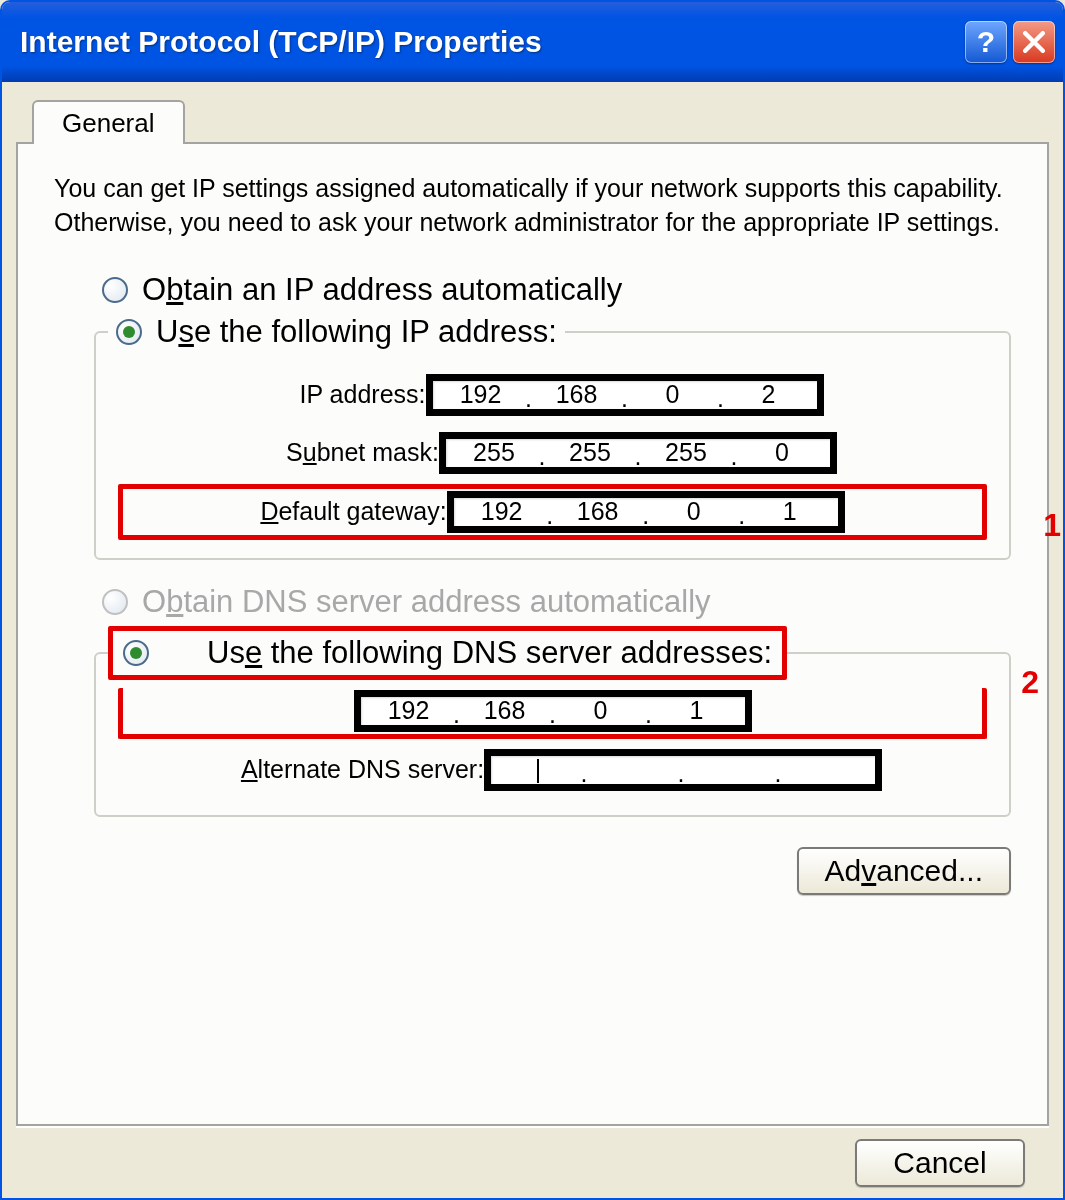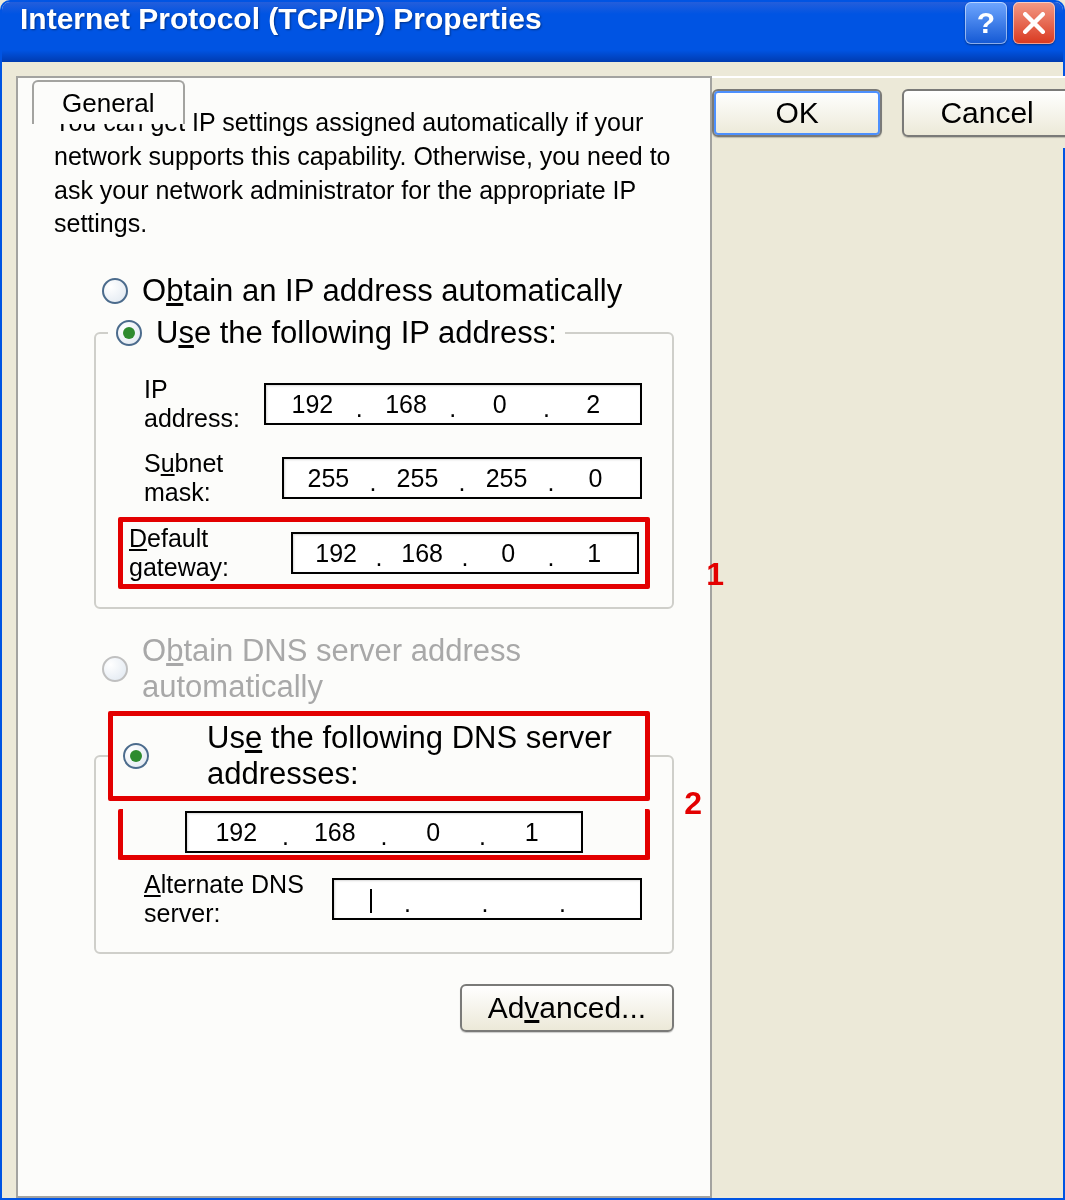--- a/index.html
+++ b/index.html
@@ -17,24 +17,25 @@
     width: 1065px;
     height: 1200px;
     border: 2px solid #0054e3;
     border-radius: 10px 10px 0 0;
     display: flex;
     flex-direction: column;
     background: #ece9d8;
   }
 
   .titlebar {
-    height: 60px;
+    height: 80px;
     background: linear-gradient(to bottom, #245edb 0%, #0054e3 20%, #0054e3 80%, #003bb0 100%);
     border-radius: 8px 8px 0 0;
     display: flex;
+    align-items: center;
     padding: 0 8px 0 18px;
     color: #fff;
   }
   .titlebar .title-text {
     flex: 1;
     font-size: 30px;
     font-weight: bold;
     text-shadow: 1px 1px 2px rgba(0,0,0,.4);
   }
   .tb-btn {
@@ -52,21 +53,21 @@
   .tb-btn.help { background: linear-gradient(to bottom, #6fa7ff, #1358d4); font-size: 30px; }
   .tb-btn.close { background: linear-gradient(to bottom, #f39b87, #d9381f); }
   .tb-btn.close svg { width: 22px; height: 22px; }
 
   .client {
     flex: 1;
     background: #ece9d8;
     padding: 14px 14px 0 14px;
     position: relative;
     display: flex;
-    flex-direction: row;
+    flex-direction: column;
   }
 
   
   .tabstrip { height: 46px; position: relative; }
   .tab {
     position: absolute;
     left: 16px; top: 4px;
     height: 44px;
     padding: 6px 28px 0 28px;
     background: #fcfcfa;
@@ -138,21 +139,21 @@
     justify-content: center;
     font-size: 25px;
     padding: 6px 8px 6px 26px;
     margin: 4px 0;
     position: relative;
   }
 
   .ipbox {
     display: flex;
     align-items: center;
-    border: 2px solid #000000;
+    border: 7px solid #000000;
     background: #fff;
     height: 42px;
     width: 398px;
     box-shadow: inset 1px 1px 2px rgba(0,0,0,.15);
     font-size: 25px;
     padding: 0 4px;
   }
   .ipbox .oct {
     flex: 1;
     text-align: center;
@@ -364,21 +365,18 @@
       </fieldset>
 
       <div class="adv-row">
         <button class="btn">
           <span>Ad</span><span class="ul">v</span><span>anced...</span>
         </button>
       </div>
     </div>
 
     <div class="footer">
-      <button class="btn default">
-        <span>OK</span>
-      </button>
       <button class="btn">
         <span>Cancel</span>
       </button>
     </div>
   </div>
 </div>
 
 </body></html>

